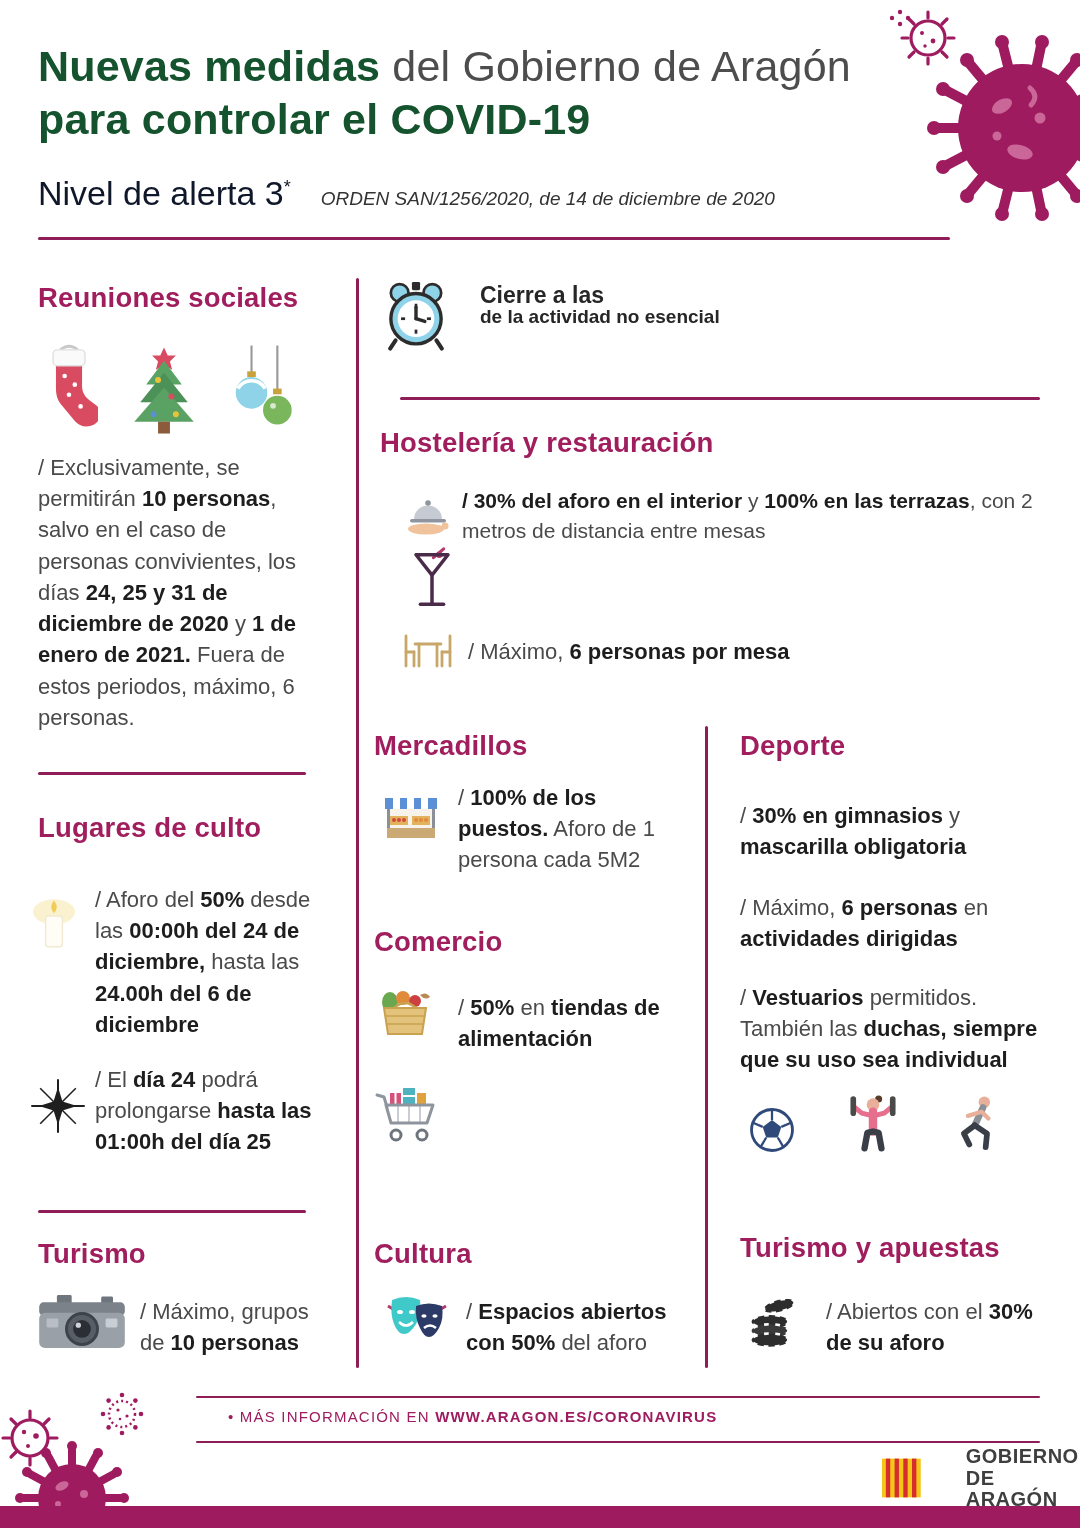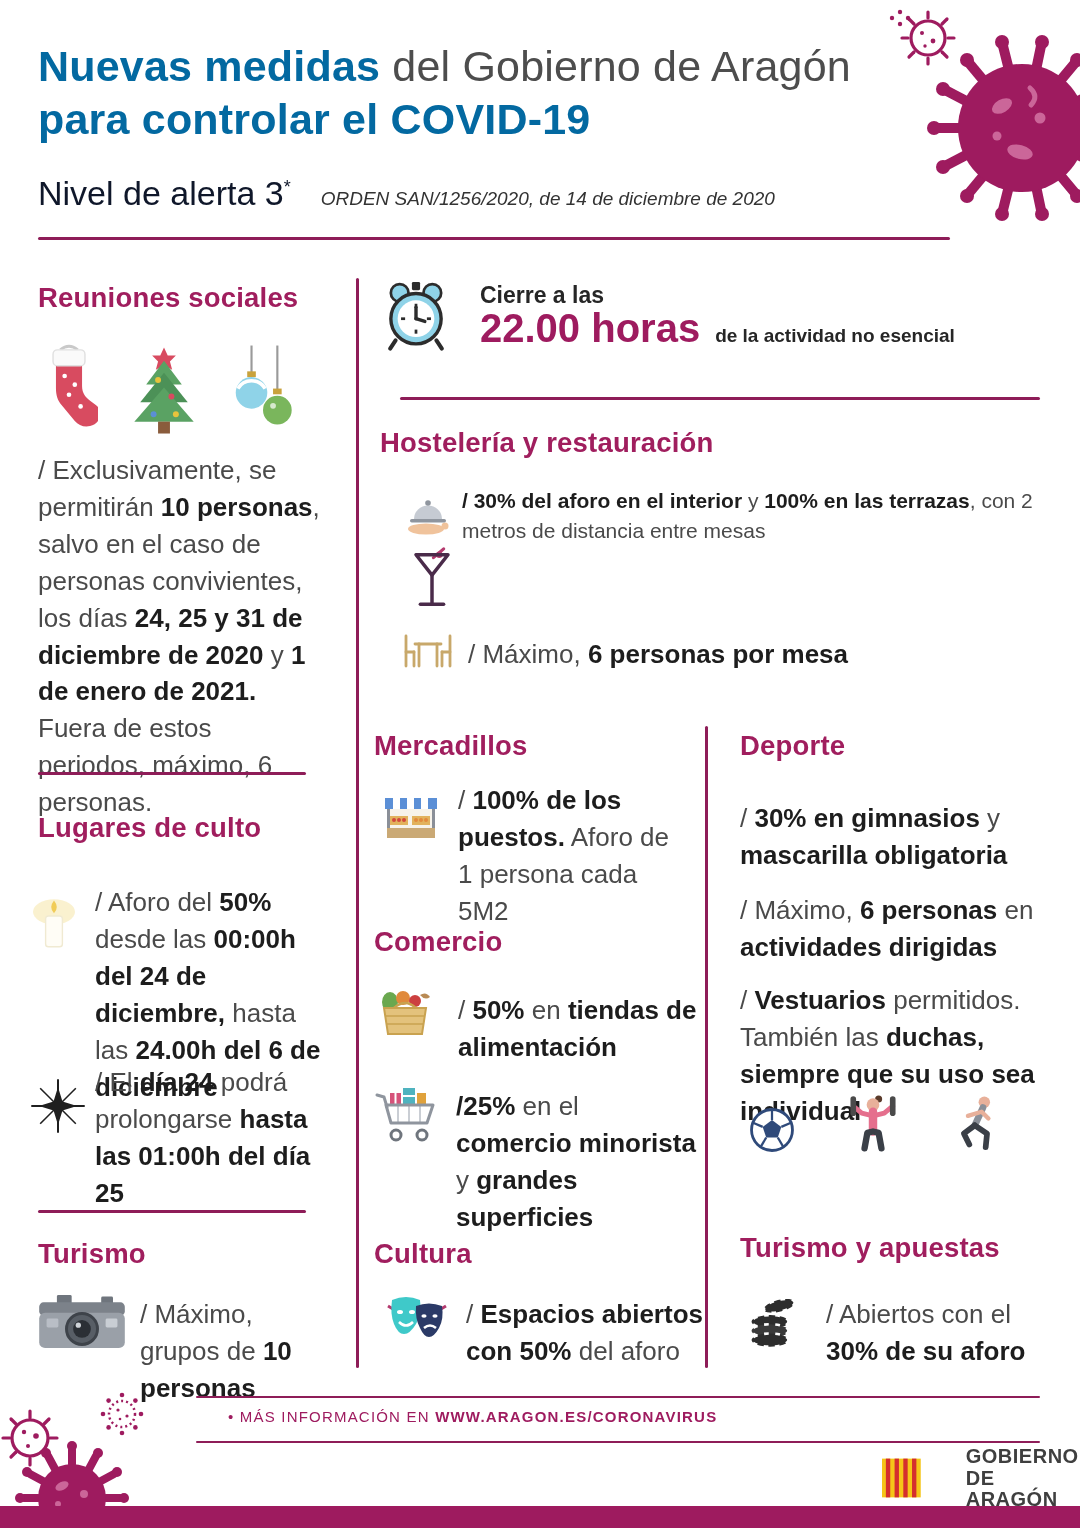--- a/index.html
+++ b/index.html
@@ -3,33 +3,33 @@
 <meta charset="utf-8">
 <style>
   * { margin:0; padding:0; box-sizing:border-box; }
   html,body { background:#ffffff; }
   body { font-family:"Liberation Sans","DejaVu Sans",sans-serif; }
   .page { position:relative; width:1080px; height:1528px; background:#fff; overflow:hidden; margin:0 auto; }
   .abs { position:absolute; }
 
   .title { font-size:43px; line-height:1.24; font-weight:400; color:#4d4d4d; letter-spacing:.2px; }
   .seg-b { font-weight:700; }
-  .seg-accent { color:#0369a1;margin-top:28px; }
+  .seg-accent { color:#14532d;margin-top:28px; }
   .para .seg-b { color:#1d1d1d; }
 
   .alert-row { display:flex; align-items:baseline; gap:30px; }
   .alert { font-size:34px; color:#0f172a; }
   .alert sup { font-size:18px; }
   .order { font-style:italic; font-size:19px; color:#333; }
 
   .rule { background:#8e1d58; border-radius:2px; }
   .vrule { background:#8e1d58; border-radius:2px; }
 
   .h2 { font-size:27.5px; font-weight:700; color:#a01e5e; letter-spacing:.2px; }
-  .para { font-size:26px; line-height:1.42; color:#4a4a4a; }
+  .para { font-size:22px; line-height:1.42; color:#4a4a4a; }
   .para-sm { font-size:21px; }
 
   .closure-intro { font-size:23px; font-weight:700; color:#262626; }
   .time-row { display:flex; align-items:baseline; gap:15px; white-space:nowrap; }
   .time { font-size:40px; font-weight:700; color:#9e1b5f; }
   .scope { font-size:19px; font-weight:700; color:#262626; }
 
   .icon-row { display:flex; align-items:flex-end; gap:20px; }
   .sports-row { display:flex; align-items:flex-end; gap:46px; }
 
@@ -210,21 +210,20 @@
     <circle cx="25" cy="28" r="13.5" fill="#fff"></circle>
     <line x1="25" y1="17" x2="25" y2="20" stroke="#2c2c2c" stroke-width="2"></line>
     <line x1="25" y1="36" x2="25" y2="39" stroke="#2c2c2c" stroke-width="2"></line>
     <line x1="14" y1="28" x2="17" y2="28" stroke="#2c2c2c" stroke-width="2"></line>
     <line x1="33" y1="28" x2="36" y2="28" stroke="#2c2c2c" stroke-width="2"></line>
     <line x1="25" y1="28" x2="25" y2="19.5" stroke="#2c2c2c" stroke-width="2.5" stroke-linecap="round"></line>
     <line x1="25" y1="28" x2="31.5" y2="30" stroke="#2c2c2c" stroke-width="2.5" stroke-linecap="round"></line>
   </svg>
   <div class="abs closure-intro" style="left:480px;top:282px">Cierre a las</div>
   <div class="abs time-row" style="left:480px;top:306px">
-    <span class="time">22.00 horas</span>
     <span class="scope">de la actividad no esencial</span>
   </div>
 
   <div class="abs rule" style="left:400px;top:397px;width:640px;height:2.5px"></div>
 
   <h2 class="abs h2" style="left:380px;top:427px">Hostelería y restauración</h2>
 
   <svg class="abs" style="left:400px;top:490px" width="54" height="46" viewBox="0 0 54 46">
     <ellipse cx="26" cy="39" rx="18" ry="5.5" fill="#f0c39c"></ellipse>
     <circle cx="45" cy="36" r="3.5" fill="#f0c39c"></circle>
@@ -298,21 +297,20 @@
     <line x1="21.5" y1="10" x2="21.5" y2="22" stroke="#fff" stroke-width="2"></line>
     <line x1="29" y1="13" x2="41" y2="13" stroke="#fff" stroke-width="2"></line>
     <line x1="24" y1="23" x2="24" y2="39" stroke="#b9bec6" stroke-width="1.5"></line>
     <line x1="35" y1="23" x2="35" y2="39" stroke="#b9bec6" stroke-width="1.5"></line>
     <line x1="46" y1="23" x2="46" y2="39" stroke="#b9bec6" stroke-width="1.5"></line>
     <polygon points="12,22 59,22 53,40 17,40" fill="none" stroke="#8f959e" stroke-width="3" stroke-linejoin="round"></polygon>
     <polyline points="3,12 10,14 13,24" fill="none" stroke="#8f959e" stroke-width="3" stroke-linecap="round" stroke-linejoin="round"></polyline>
     <circle cx="22" cy="52" r="5" fill="#fff" stroke="#6f757d" stroke-width="3"></circle>
     <circle cx="48" cy="52" r="5" fill="#fff" stroke="#6f757d" stroke-width="3"></circle>
   </svg>
-  <p class="abs para" style="left:456px;top:1088px;width:240px"><span class="seg-b">/25%</span><span> en el </span><span class="seg-b">comercio minorista</span><span> y </span><span class="seg-b">grandes superficies</span></p>
 
   <h2 class="abs h2" style="left:374px;top:1238px">Cultura</h2>
   <svg class="abs" style="left:382px;top:1292px" width="70" height="58" viewBox="0 0 70 58">
     <path d="M6,14 L16,20 M64,14 L54,20" stroke="#b43a6e" stroke-width="3"></path>
     <path d="M10,8 q14,-6 28,0 q2,14 -4,24 q-6,10 -12,10 q-6,0 -10,-10 q-4,-10 -2,-24 z" fill="#3fc9c9"></path>
     <ellipse cx="18" cy="20" rx="3" ry="2" fill="#fff"></ellipse>
       <ellipse cx="30" cy="20" rx="3" ry="2" fill="#fff"></ellipse>
     <path d="M17,30 q7,7 14,0" fill="none" stroke="#fff" stroke-width="2.5"></path>
     <path d="M34,14 q13,-5 26,0 q2,13 -3,22 q-5,9 -10,9 q-5,0 -9,-9 q-5,-9 -4,-22 z" fill="#2b3a67"></path>
     <ellipse cx="42" cy="24" rx="2.6" ry="1.8" fill="#fff"></ellipse>

